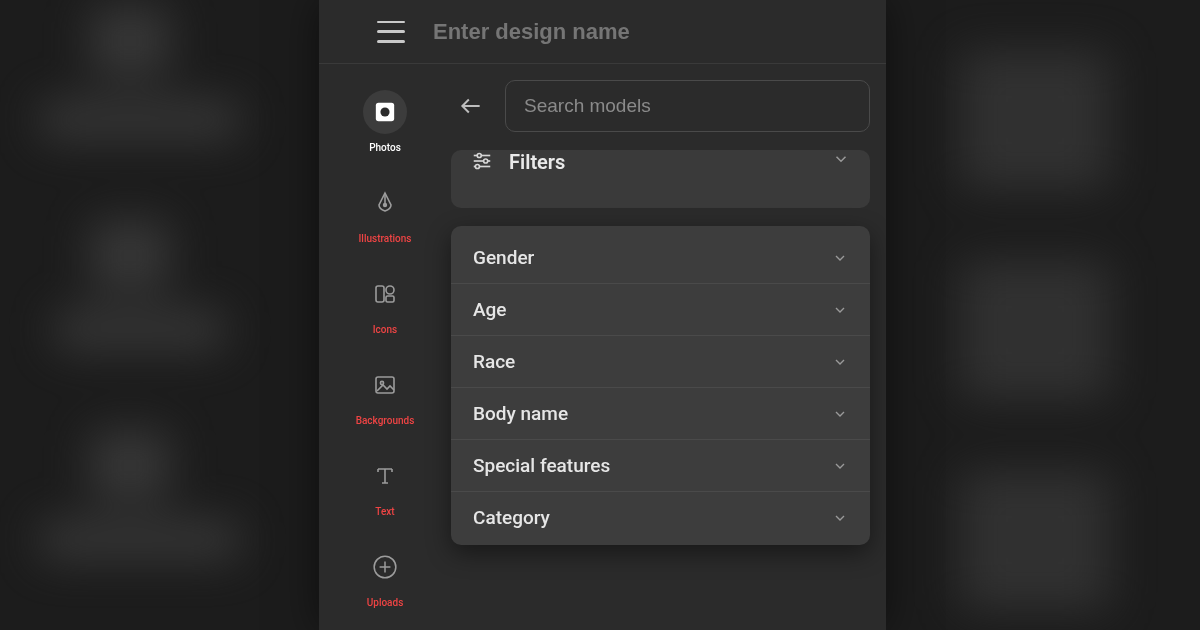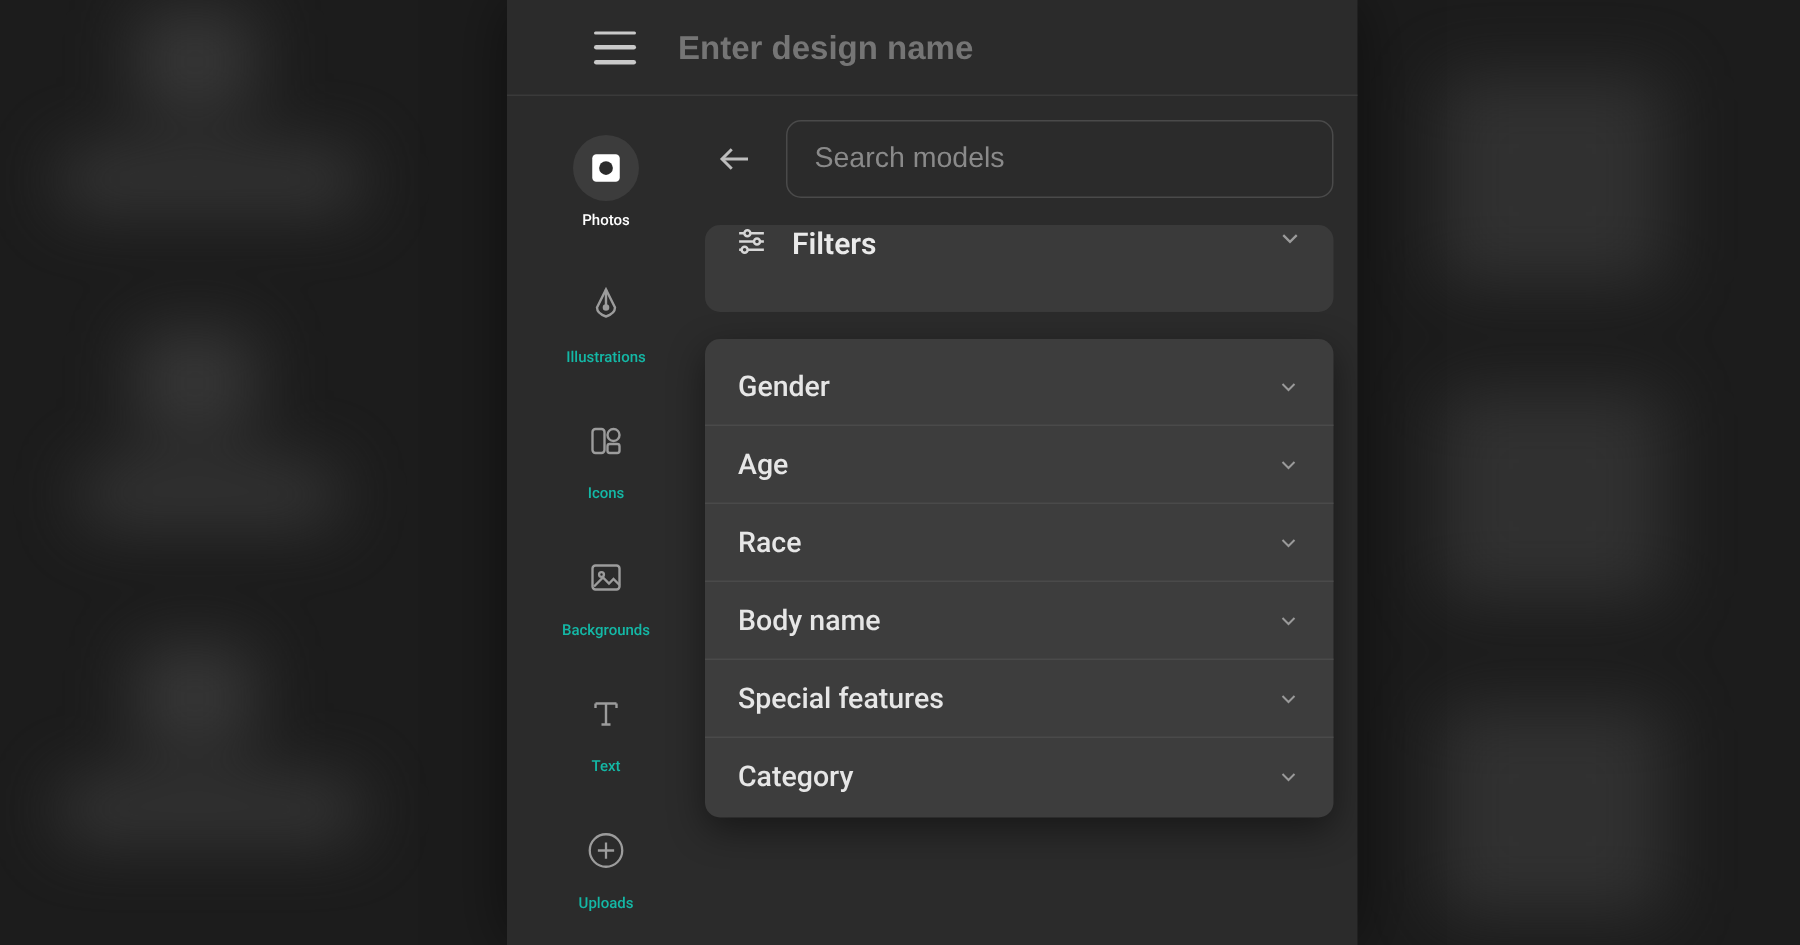--- a/index.html
+++ b/index.html
@@ -20,21 +20,21 @@
     opacity: 0.9;
   }
   .blur-block {
     position: absolute;
     background: #3a3a3a;
     border-radius: 8px;
   }
   
   .app {
     position: absolute;
-    left: 338px;
+    left: 319px;
     top: 0;
     width: 567px;
     height: 630px;
     background: #2b2b2b;
     display: flex;
     flex-direction: column;
     box-shadow: 0 0 40px rgba(0,0,0,0.5);
   }
   
   .topbar {
@@ -77,21 +77,21 @@
     gap: 6px;
   }
   .side-item {
     display: flex;
     flex-direction: column;
     align-items: center;
     gap: 8px;
     padding: 10px 4px 12px;
     cursor: pointer;
     width: 100%;
-    color: #14b8a6;
+    color: #ef4444;
   }
   .side-item.active { color: #fff; }
   .side-item .icon-wrap {
     width: 44px; height: 44px;
     display: flex; align-items: center; justify-content: center;
   }
   .side-item.active .icon-wrap {
     background: #3c3c3c;
     border-radius: 50%;
   }

